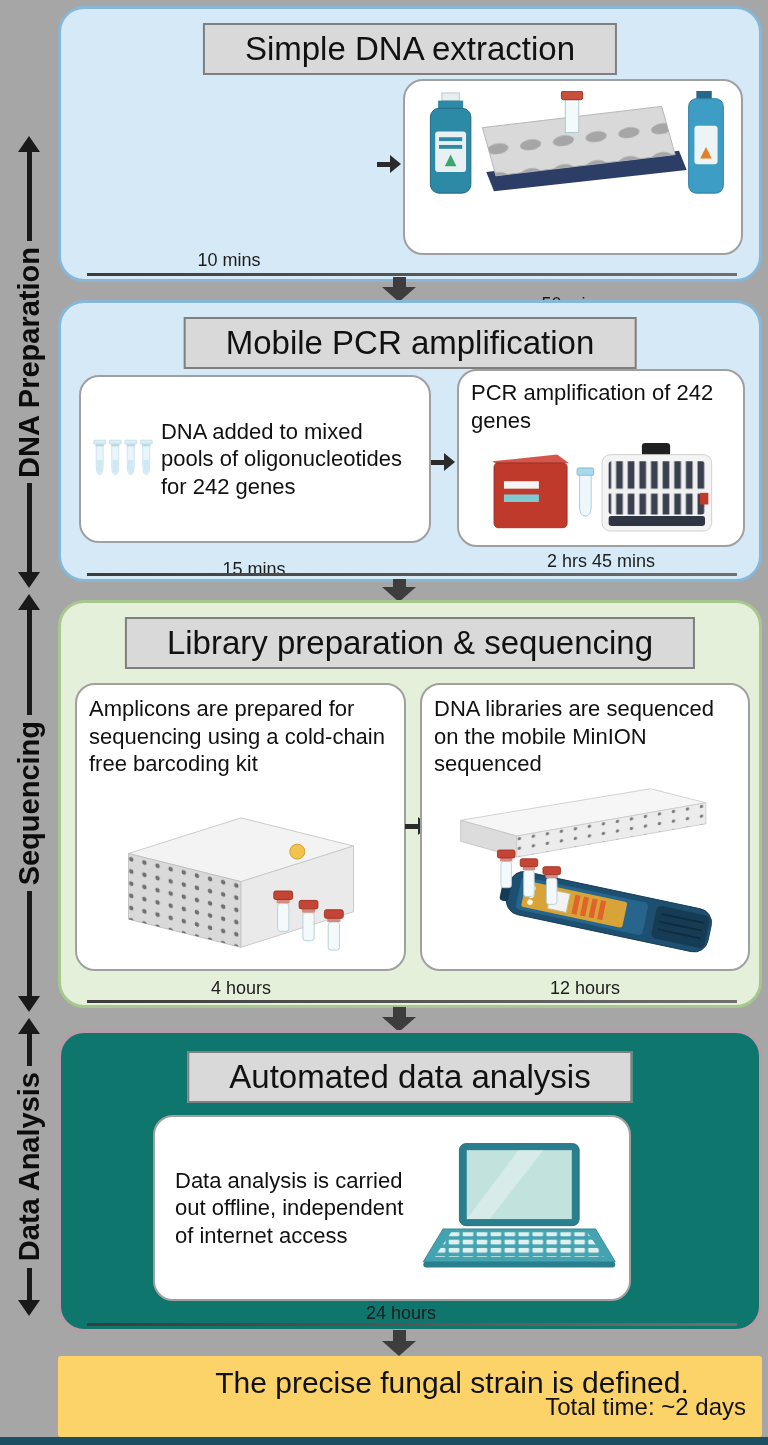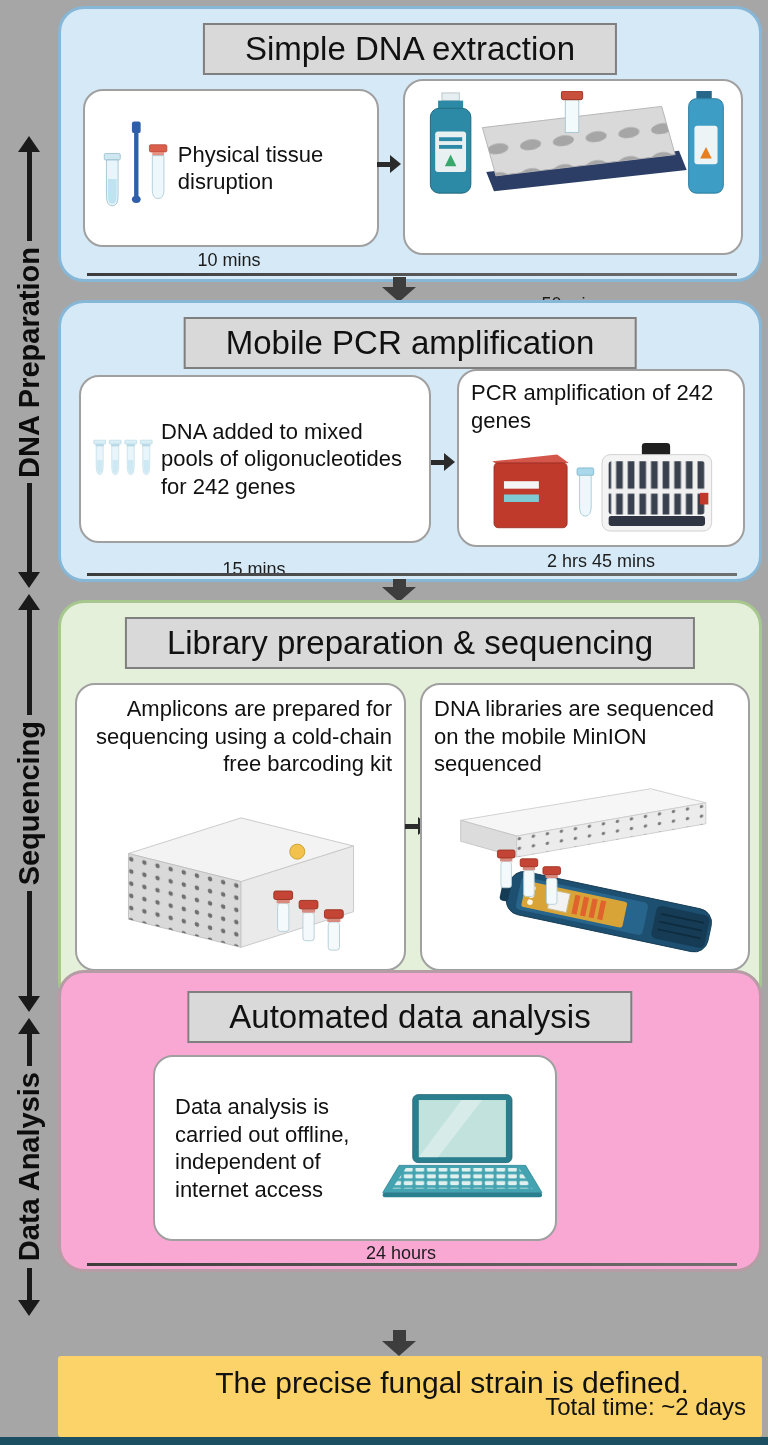--- a/index.html
+++ b/index.html
@@ -22,21 +22,21 @@
     writing-mode:vertical-rl; transform:rotate(180deg);
     font-size:29px; font-weight:bold; color:#0d0d0d;
     margin:6px 0; white-space:nowrap;
   }
 
   
   .panel { position:absolute; left:58px; width:704px; border-radius:26px; border:3px solid; box-sizing:border-box; }
   .panel.p1 { top:6px;    height:276px; background:#d6e9f6; border-color:#87b7d7; }
   .panel.p2 { top:300px;  height:282px; background:#d6e9f6; border-color:#87b7d7; }
   .panel.p3 { top:600px;  height:408px; background:#e4f0da; border-color:#a6c78e; }
-  .panel.p4 { top:970px; height:302px; background:#f9a8d4; border-color:#b69ca4; }
+  .panel.p4 { top:1030px; height:302px; background:#0f766e; border-color:#b69ca4; }
 
   .panel-title {
     position:absolute; left:50%; transform:translateX(-50%);
     background:#d9d9d9; border:2px solid #7f7f7f;
     padding:5px 40px; font-size:33px; white-space:nowrap;
   }
 
   .step-box {
     position:absolute; background:#ffffff; border:2px solid #a0a0a0;
     border-radius:20px; box-sizing:border-box; padding:10px 12px;
@@ -106,36 +106,20 @@
     <div class="rail-label">Data Analysis</div>
     <div class="arrow-seg">
         <div class="line"></div>
         <div class="tri-down"></div>
       </div>
   </div>
 
   <div class="panel p1">
     <div class="panel-title" style="top:14px;">Simple DNA extraction</div>
 
-    <div class="step-box" style="left:22px; top:80px; width:296px; height:158px;">
-      <div class="row">
-        <svg width="96" height="132" viewBox="0 0 100 140">
-          <rect x="10" y="50" width="22" height="9" rx="2" fill="#cfe7f0" stroke="#8fb8c8"></rect>
-          <path d="M13 59 L13 108 Q13 122 21 122 Q29 122 29 108 L29 59 Z" fill="#e8f5fa" stroke="#8fb8c8"></path>
-          <path d="M15 85 L15 108 Q15 119 21 119 Q27 119 27 108 L27 85 Z" fill="#bfe3f0"></path>
-          <rect x="48" y="6" width="12" height="16" rx="3" fill="#2f5fa8"></rect>
-          <rect x="51" y="20" width="6" height="92" fill="#2f5fa8"></rect>
-          <ellipse cx="54" cy="113" rx="6" ry="5" fill="#2f5fa8"></ellipse>
-          <rect x="72" y="38" width="24" height="10" rx="2" fill="#d95f4b" stroke="#b04434"></rect>
-          <rect x="76" y="48" width="16" height="5" fill="#e8907f"></rect>
-          <path d="M76 53 L76 100 Q76 112 84 112 Q92 112 92 100 L92 53 Z" fill="#eef7fb" stroke="#9fc3d0"></path>
-        </svg>
-        <div class="step-text">Physical tissue disruption</div>
-      </div>
-    </div>
 
     <div class="right-arrow" style="left:316px; top:146px;">
         <div class="shaft"></div>
         <div class="head"></div>
       </div>
 
     <div class="step-box" style="left:342px; top:70px; width:340px; height:176px; padding:8px 10px;">
       <svg width="316" height="106" viewBox="0 0 320 110" style="margin:2px auto 0;">
         <defs>
           <pattern id="holes" width="34" height="30" patternUnits="userSpaceOnUse" patternTransform="skewY(-7)">
@@ -240,21 +224,21 @@
   </div>
 
   <div class="down-arrow" style="top:579px; height:23px;">
       <div class="shaft"></div>
       <div class="head"></div>
     </div>
 
   <div class="panel p3">
     <div class="panel-title" style="top:14px;">Library preparation &amp; sequencing</div>
 
-    <div class="step-box col" style="left:14px; top:80px; width:331px; height:288px;text-align:right;">
+    <div class="step-box col" style="left:14px; top:80px; width:331px; height:288px;">
       <div class="step-text">Amplicons are prepared for sequencing using a cold-chain free barcoding kit</div>
       <svg width="292" height="180" viewBox="0 0 300 185" style="margin-top:8px;">
         <defs>
           <pattern id="kitdots" width="14" height="13" patternUnits="userSpaceOnUse" patternTransform="skewY(14)">
             <circle cx="5" cy="5" r="2.4" fill="#6f6f6f"></circle>
           </pattern>
         </defs>
         <polygon points="30,72 150,34 270,64 150,102" fill="#f3f3f3" stroke="#c8c8c8"></polygon>
         <polygon points="30,72 150,102 150,172 30,142" fill="#d9d9d9" stroke="#c0c0c0"></polygon>
         <polygon points="30,72 150,102 150,172 30,142" fill="url(#kitdots)"></polygon>
@@ -337,21 +321,21 @@
   </div>
 
   <div class="down-arrow" style="top:1007px; height:25px;">
       <div class="shaft"></div>
       <div class="head"></div>
     </div>
 
   <div class="panel p4">
     <div class="panel-title" style="top:18px;">Automated data analysis</div>
 
-    <div class="step-box" style="left:92px; top:82px; width:404px; height:186px;">
+    <div class="step-box" style="left:92px; top:82px; width:478px; height:186px;">
       <div class="row">
         <div class="step-text" style="width:248px; margin-left:8px;">Data analysis is carried out offline, independent of internet access</div>
         <svg width="206" height="150" viewBox="0 0 240 165">
           <defs>
             <pattern id="keys" width="17" height="10" patternUnits="userSpaceOnUse">
               <rect x="1" y="1" width="13" height="6" rx="1.5" fill="#dff0ee"></rect>
             </pattern>
           </defs>
           <rect x="48" y="4" width="146" height="100" rx="8" fill="#2a7f8f" stroke="#1f6270"></rect>
           <rect x="57" y="12" width="128" height="84" fill="#c2e2de"></rect>

